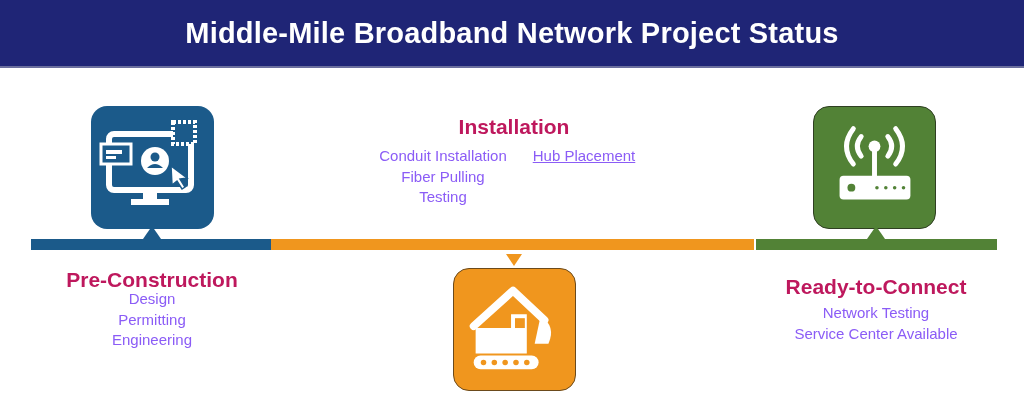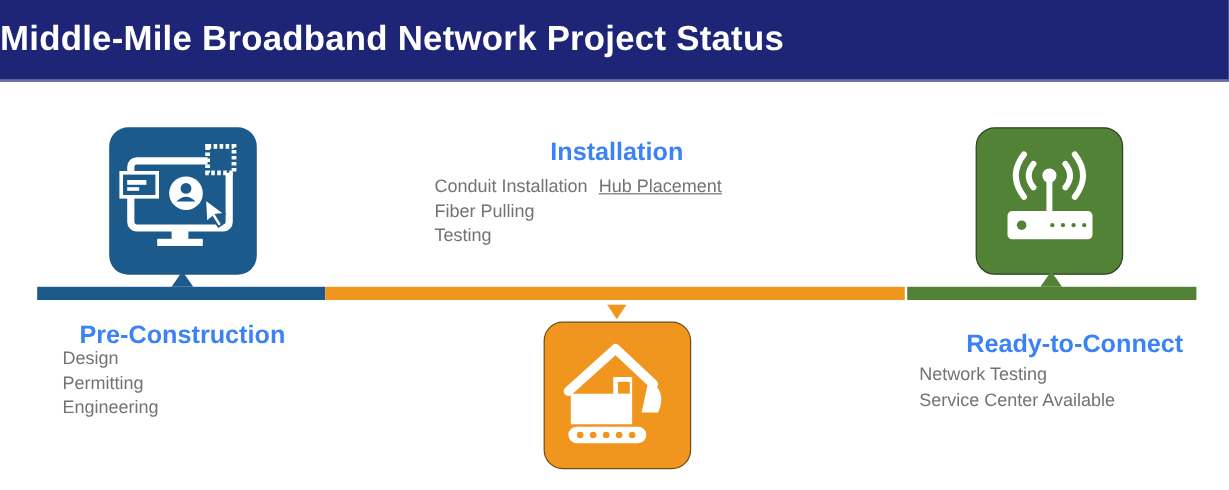--- a/index.html
+++ b/index.html
@@ -1,28 +1,28 @@
 <!DOCTYPE html>
 <html><head>
 <meta charset="utf-8">
 <style>
   html, body { margin:0; padding:0; }
   body { width:1024px; height:408px; background:#ffffff; position:relative; overflow:hidden; font-family:"Liberation Sans", "DejaVu Sans", sans-serif; color:#111; }
-  .header { position:absolute; left:0; top:0; width:1024px; height:66px; background:#1f2576; display:flex; align-items:center; justify-content:flex-start; border-bottom:2px solid #6b6f9e; }
+  .header { position:absolute; left:0; top:0; width:1024px; height:66px; background:#1f2576; display:flex; align-items:center; justify-content:center; border-bottom:2px solid #6b6f9e; }
   .header h1 { margin:0; color:#fff; font-size:29px; font-weight:bold; letter-spacing:0.2px; }
   .bar { position:absolute; top:239px; height:11px; }
   .bar.blue { left:31px; width:240px; background:#1b5a8a; }
   .bar.orange { left:271px; width:483px; background:#f0961e; }
   .bar.green { left:756px; width:241px; background:#528236; }
   .icon-box { position:absolute; width:123px; height:123px; border-radius:16px; box-sizing:border-box; }
   .icon-box svg { width:100%; height:100%; display:block; }
   .tri-up { position:absolute; width:0; height:0; border-left:9px solid transparent; border-right:9px solid transparent; border-bottom:13px solid; }
   .tri-down { position:absolute; width:0; height:0; border-left:8px solid transparent; border-right:8px solid transparent; border-top:12px solid; }
-  .stage-title { position:absolute; font-weight:bold; font-size:21px; text-align:center; color:#3b82f6; white-space:nowrap; }
-  .items { position:absolute; font-size:15px; line-height:20.5px; color:#737373; white-space:nowrap; }
+  .stage-title { position:absolute; font-weight:bold; font-size:21px; text-align:center; color:#be185d; white-space:nowrap; }
+  .items { position:absolute; text-align:center; font-size:15px; line-height:20.5px; color:#8b5cf6; white-space:nowrap; }
   .items div { margin:0; }
 </style>
 </head>
 <body>
 
 <div class="header">
   <h1>Middle-Mile Broadband Network Project Status</h1>
 </div>
 
 <div class="bar blue"></div>
@@ -102,17 +102,17 @@
 <div class="stage-title" style="left:414px; top:115px; width:200px;">Installation</div>
 <div class="items" style="left:362px; top:146px; width:162px;">
   <div>Conduit Installation</div>
   <div>Fiber Pulling</div>
   <div>Testing</div>
 </div>
 <div class="items" style="left:499px; top:146px; width:170px;text-decoration:underline;">
   <div>Hub Placement</div>
 </div>
 
-<div class="stage-title" style="left:766px; top:275px; width:220px;text-align:right;">Ready-to-Connect</div>
+<div class="stage-title" style="left:766px; top:275px; width:220px;">Ready-to-Connect</div>
 <div class="items" style="left:766px; top:303px; width:220px;">
   <div>Network Testing</div>
   <div>Service Center Available</div>
 </div>
 
 </body></html>

